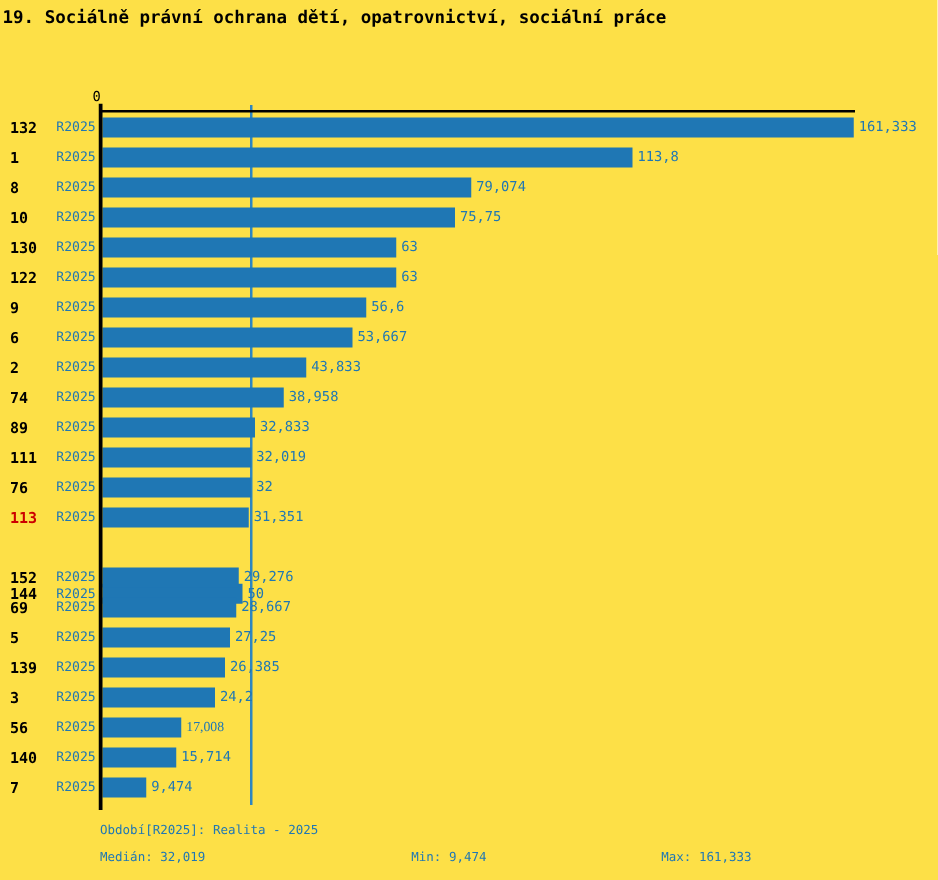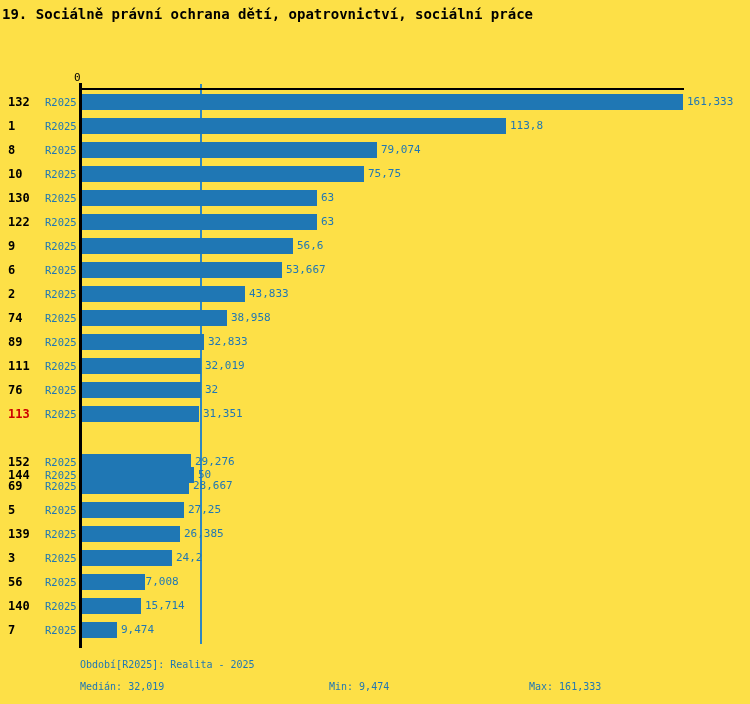--- a/index.html
+++ b/index.html
@@ -156,21 +156,21 @@
       <div class="row" style="top: 550px;">
         <span class="num">3</span>
         <span class="ser">R2025</span>
         <div class="bar" style="width: 90px; background: rgb(31, 119, 180);"></div>
         <span class="val" style="left: 176px;">24,2</span>
       </div>
       <div class="row" style="top: 574px;">
         <span class="num">56</span>
         <span class="ser">R2025</span>
         <div class="bar" style="width: 63px; background: rgb(31, 119, 180);"></div>
-        <span class="val" style="left: 139px;">17,008</span>
+        <span class="val" style="left: 149px; font-family: Liberation Serif, serif;">17,008</span>
       </div>
       <div class="row" style="top: 598px;">
         <span class="num">140</span>
         <span class="ser">R2025</span>
         <div class="bar" style="width: 59px; background: rgb(31, 119, 180);"></div>
         <span class="val" style="left: 145px;">15,714</span>
       </div>
       <div class="row" style="top: 622px;">
         <span class="num">7</span>
         <span class="ser">R2025</span>

